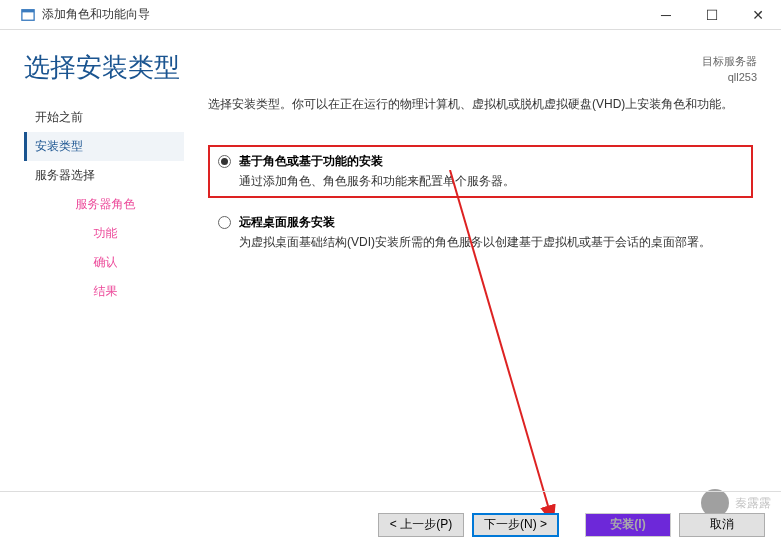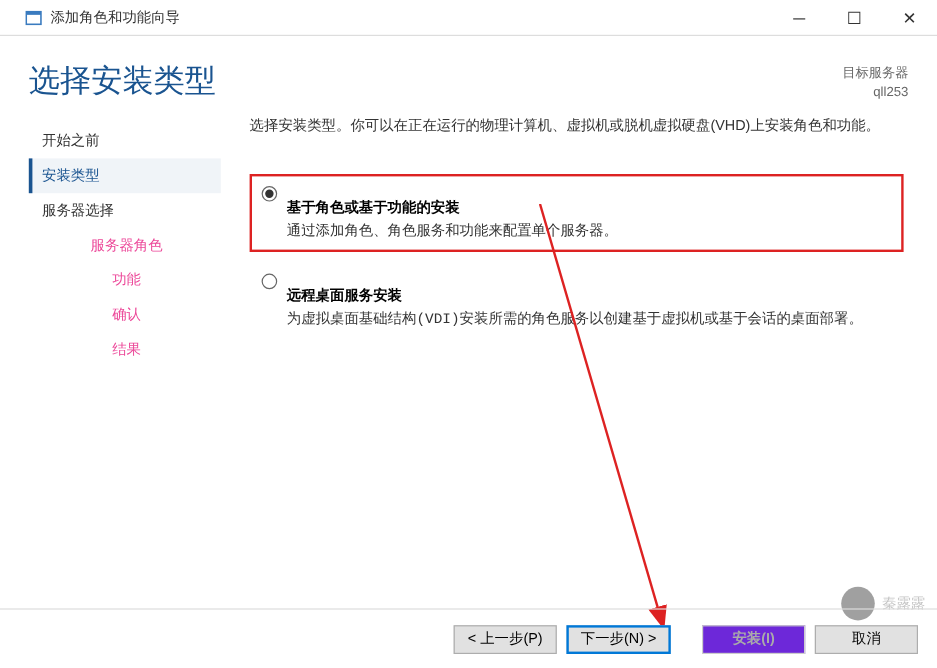--- a/index.html
+++ b/index.html
@@ -24,24 +24,24 @@
 
     .content { flex: 1; padding: 0 4px 0 24px; }
     .intro-text { font-size: 12px; color: #333; margin-bottom: 32px; line-height: 1.5; }
     
     .option-group { border: 2px solid #d22; padding: 6px 8px; margin-bottom: 8px; }
     .option-group.no-border { border: 2px solid transparent; }
     .option-row { display: flex; align-items: flex-start; gap: 8px; }
     .radio { width: 13px; height: 13px; border: 1px solid #666; border-radius: 50%; margin-top: 2px; position: relative; flex-shrink: 0; cursor: pointer; }
     .radio.checked::after { content: ''; position: absolute; width: 7px; height: 7px; background: #333; border-radius: 50%; top: 2px; left: 2px; }
     .option-text { flex: 1; }
-    .option-title { font-size: 12px; font-weight: bold; color: #000; margin-top: 12px; }
-    .option-desc { font-size: 12px; color: #333; margin-top: 2px; line-height: 1.5; font-family: Liberation Mono, monospace; }
+    .option-title { font-size: 12px; font-weight: bold; color: #000; }
+    .option-desc { font-size: 12px; color: #333; margin-top: 2px; line-height: 1.5; }
 
-    .footer { position: absolute; bottom: 0; left: 0; right: 0; height: 50px; border-top: 1px solid #ddd; display: flex; align-items: center; justify-content: flex-end; padding: 0 16px; gap: 8px; }
+    .footer { position: absolute; bottom: 0; left: 0; right: 0; height: 66px; border-top: 1px solid #ddd; display: flex; align-items: center; justify-content: flex-end; padding: 0 16px; gap: 8px; }
     .btn { min-width: 86px; height: 24px; font-size: 12px; border: 1px solid #adadad; background: #e1e1e1; cursor: pointer; display: inline-flex; align-items: center; justify-content: center; padding: 0 10px; }
     .btn.disabled { color: #aaa; background: #6d28d9; border-color: #ccc; cursor: default; font-weight: bold; }
     .btn.primary { border: 2px solid #0078d7; }
 
     .annotation-arrow { position: absolute; pointer-events: none; }
     .watermark { position: absolute; right: 10px; bottom: 40px; opacity: 0.5; display: flex; align-items: center; gap: 6px; }
     .watermark-icon { width: 28px; height: 28px; border-radius: 50%; background: #444; }
     .watermark-text { font-size: 12px; color: #888; line-height: 1.2; }
   </style>
 </head>

